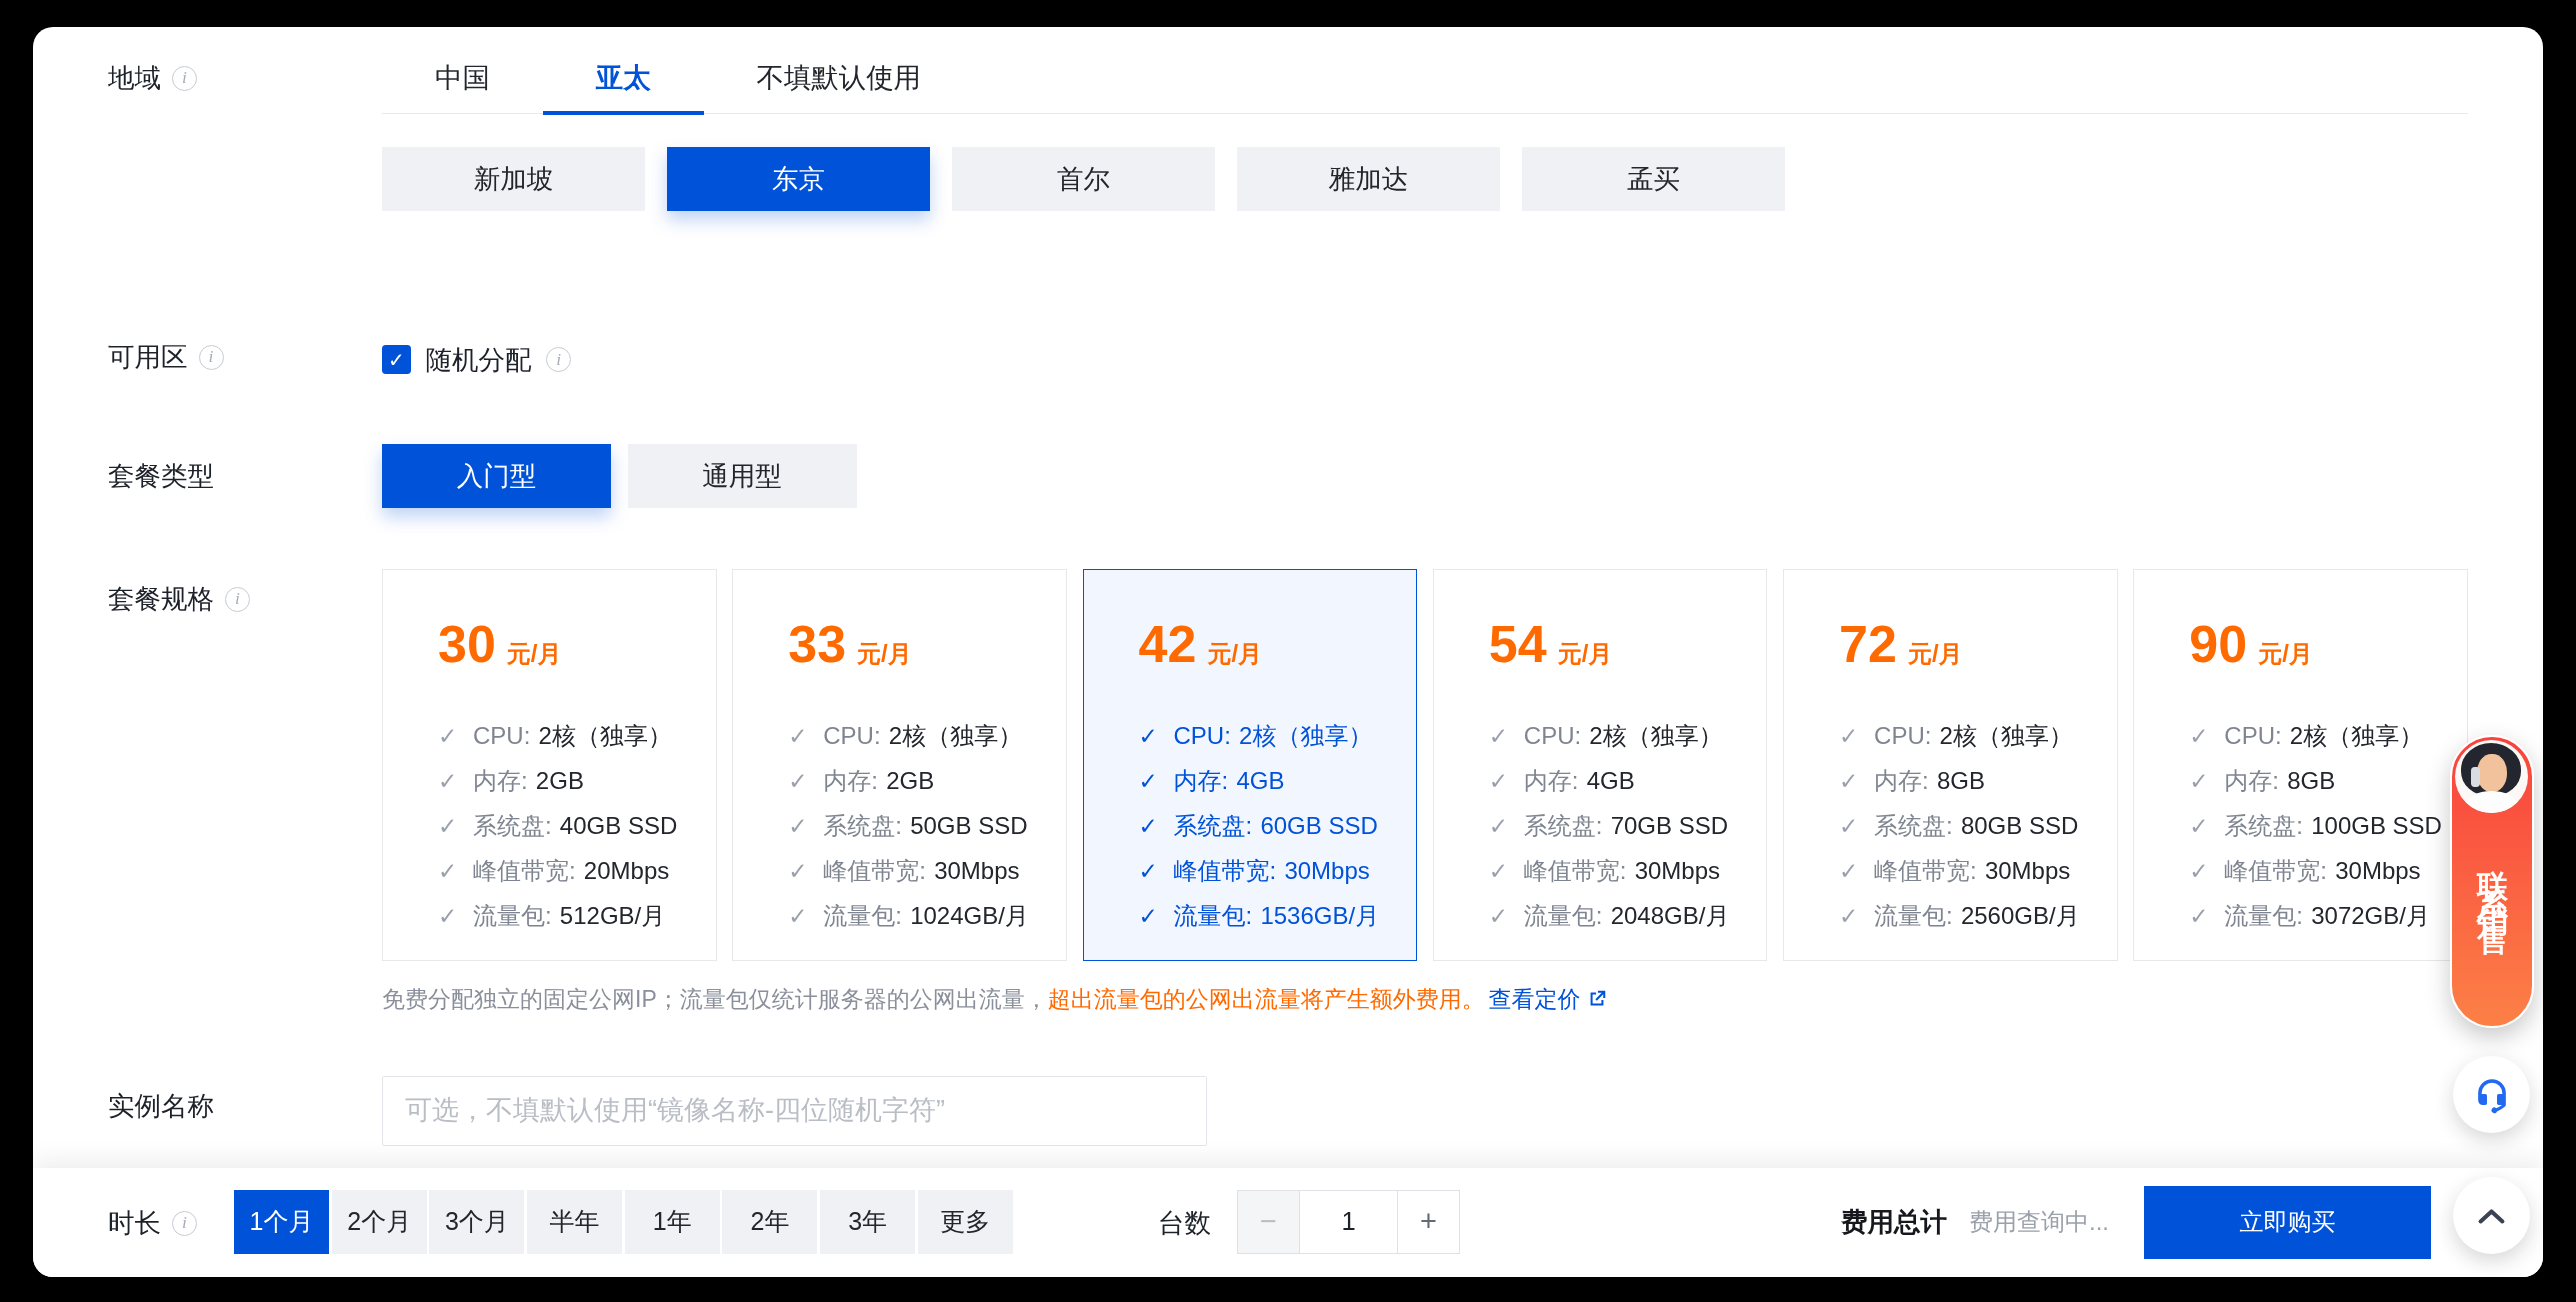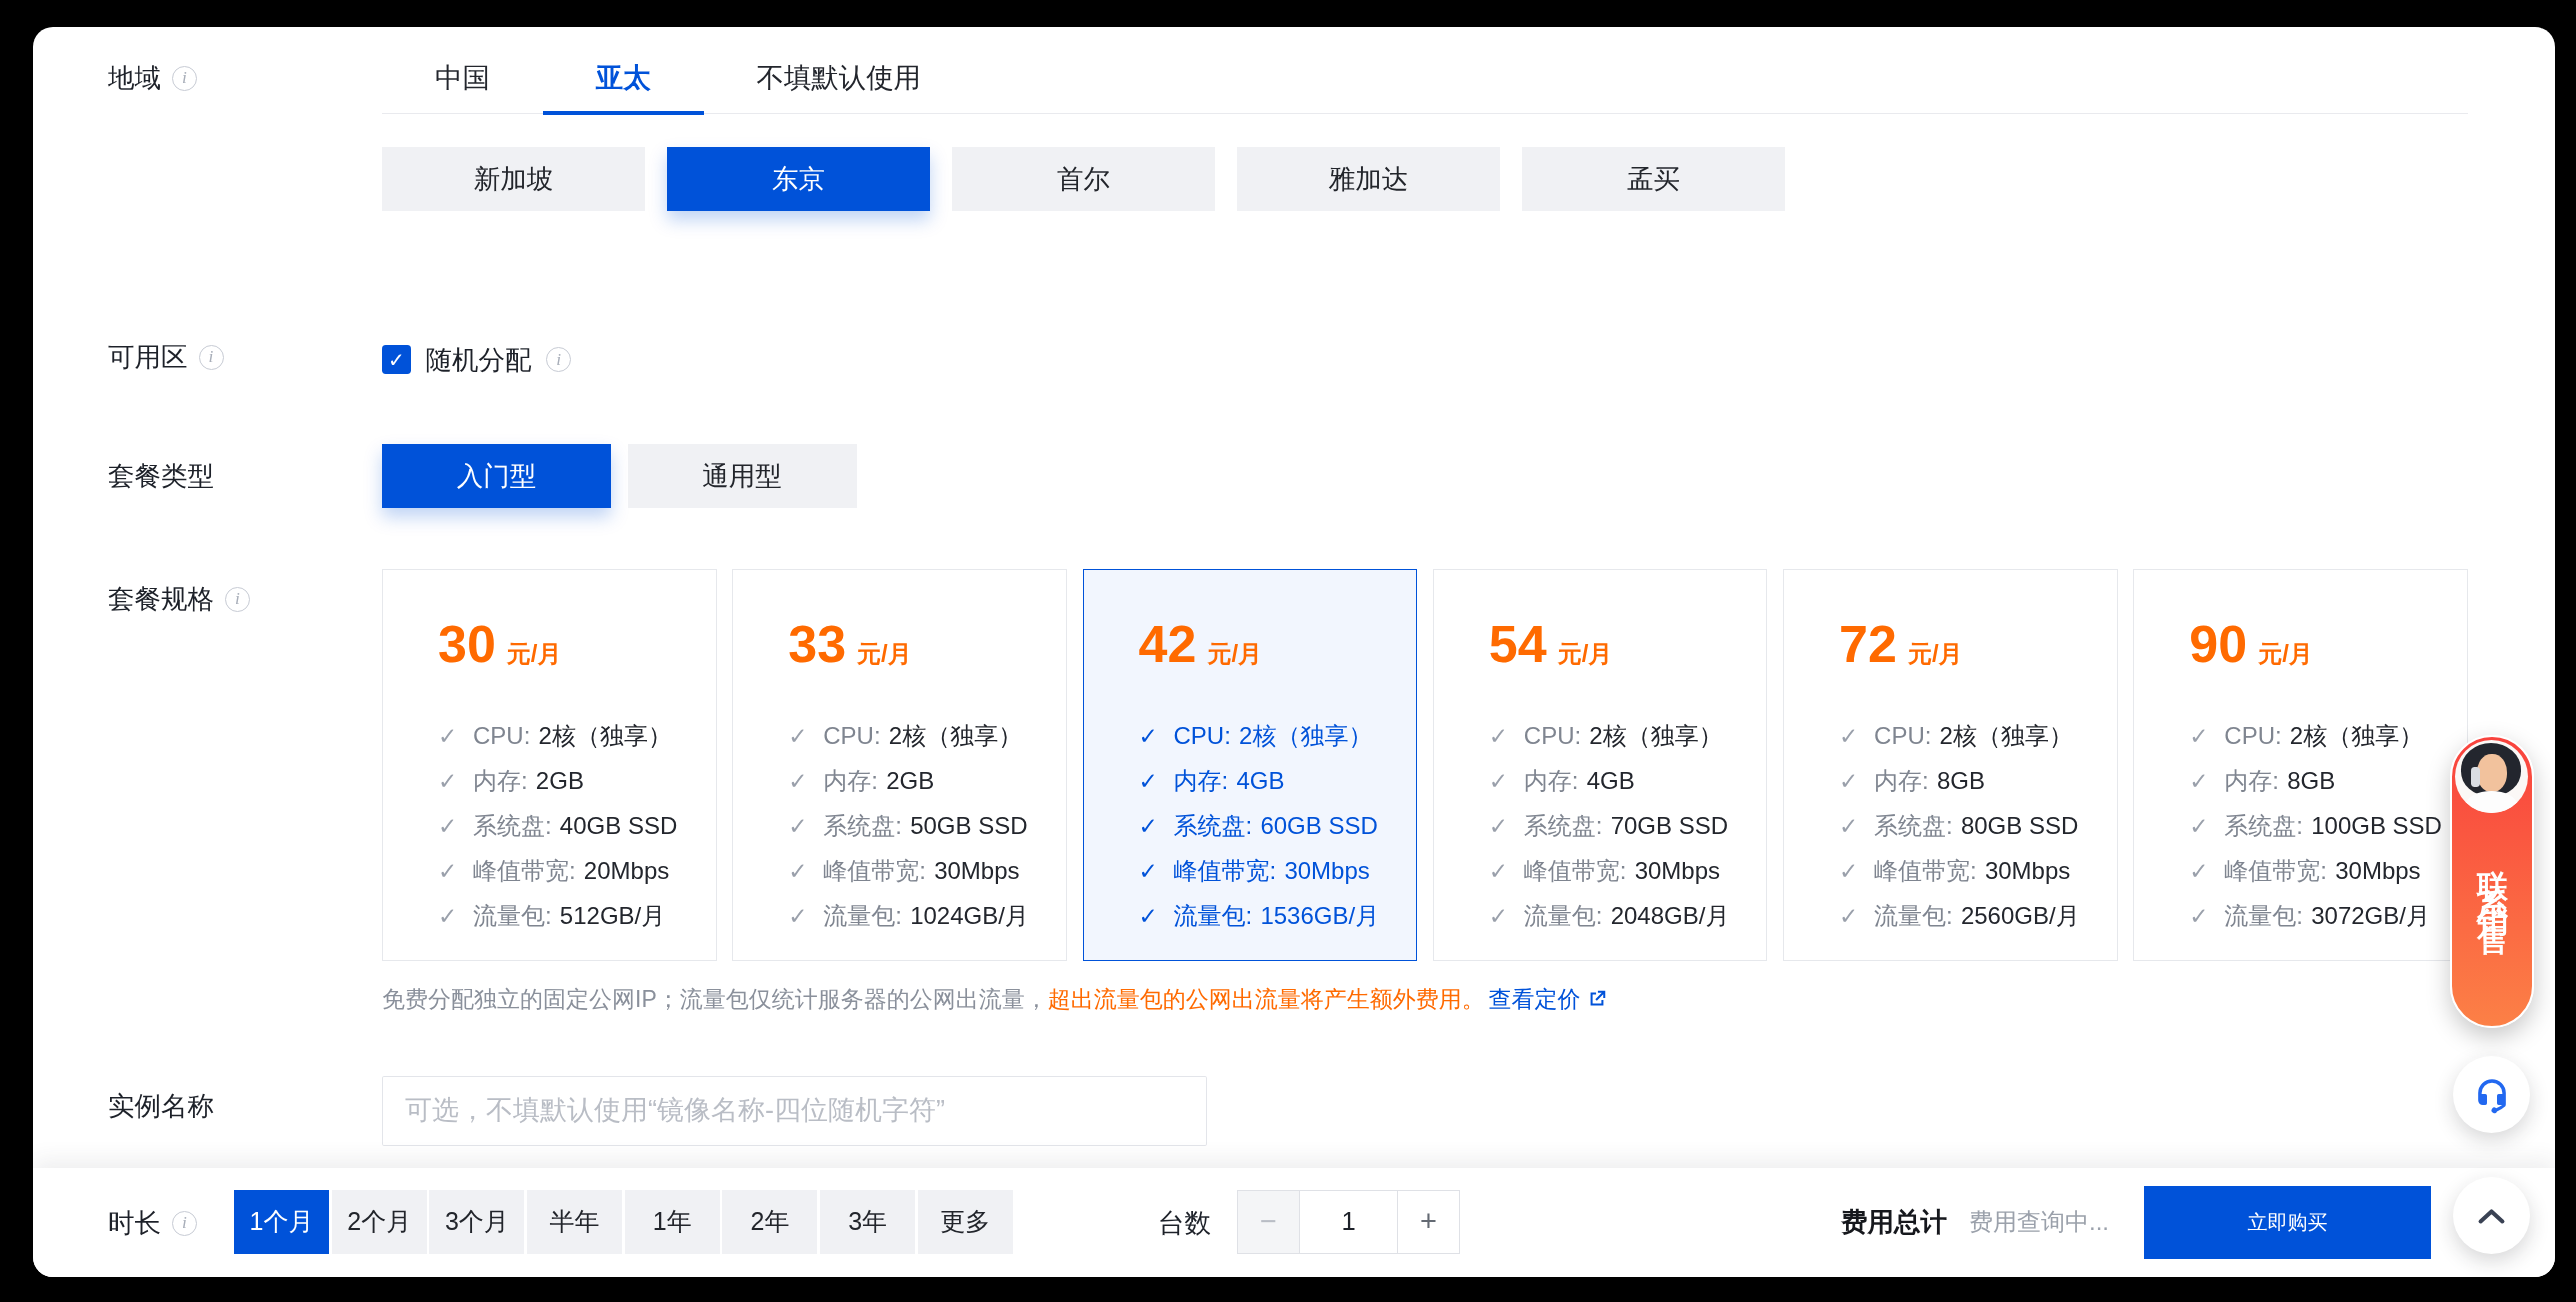--- a/index.html
+++ b/index.html
@@ -1,18 +1,18 @@
 <!DOCTYPE html>
 <html style="font-size:14.6px"><head>
 <meta charset="utf-8">
 <style>
   html,body{margin:0;padding:0;width:2576px;height:1303px;background:#000;overflow:hidden;
     font-family:"Liberation Sans","DejaVu Sans",sans-serif;}
   .panel{position:absolute;left:33px;top:26.5px;width:2510px;height:1250px;background:#fff;
-    border-radius:20px;overflow:hidden;padding-left:12px;}
+    border-radius:20px;overflow:hidden;}
   
   .flabel{position:absolute;left:75px;display:flex;align-items:center;gap:11px;
     font-size:26.5px;color:#1d2129;height:37px;}
   .info{display:inline-flex;align-items:center;justify-content:center;width:25px;height:25px;
     border-radius:50%;border:1.8px solid #c7cbd4;color:#a8aeb9;font-size:17.4px;line-height:1;
     font-family:"Liberation Serif","DejaVu Serif",serif;font-style:italic;box-sizing:border-box;}
   
   .tabs{position:absolute;left:349px;top:16.5px;width:2086px;height:70px;display:flex;
     border-bottom:1.8px solid #e9eaee;}
   .tab{padding:0 53px;display:flex;align-items:center;justify-content:center;font-size:27.4px;
@@ -70,21 +70,21 @@
   .sbtn{width:62px;height:64px;box-sizing:border-box;border:1.8px solid #dfe1e6;display:flex;
     align-items:center;justify-content:center;font-size:29px;cursor:pointer;}
   .sbtn.minus{background:#f4f5f7;color:#b9bdc5;border-right:none;}
   .sbtn.plus{background:#fff;color:#646a73;border-left:none;}
   .qty-val{width:99px;height:64px;box-sizing:border-box;border:1.8px solid #dfe1e6;text-align:center;
     font-size:25.6px;color:#1d2129;outline:none;background:#fff;}
   .total{position:absolute;left:1808px;top:0;height:100%;display:flex;align-items:center;gap:22px;}
   .total-label{font-size:26.5px;font-weight:bold;color:#16181d;}
   .total-status{font-size:24px;color:#9ba1ab;}
   .buy{position:absolute;left:2111px;top:18.3px;width:287px;height:73px;background:#0052d9;color:#fff;
-    font-size:20px;display:flex;align-items:center;justify-content:center;cursor:pointer;border:none;}
+    font-size:24px;display:flex;align-items:center;justify-content:center;cursor:pointer;border:none;}
   
   .sales-pill{position:absolute;left:2450px;top:735px;width:84px;height:293px;border-radius:42px;
     background:linear-gradient(180deg,#f9423d 0%,#fc8046 100%);border:2.7px solid #fff;box-sizing:border-box;
     box-shadow:0 9.1px 24px rgba(0,0,0,.22);z-index:6;cursor:pointer;}
   .avatar{position:absolute;left:2.7px;top:2.7px;width:73px;height:73px;border-radius:50%;background:#fbf8f6;overflow:hidden;}
   .av-hair{position:absolute;left:6.4px;top:3.7px;width:60px;height:53px;background:#23262e;border-radius:50% 50% 46% 46%;}
   .av-face{position:absolute;left:22px;top:14.6px;width:30px;height:38px;background:#f2c29d;border-radius:48%;}
   .av-body{position:absolute;left:11px;top:51px;width:51px;height:27.4px;background:#fdfdfd;border-radius:50% 50% 0 0;}
   .av-band{position:absolute;left:16.5px;top:27.4px;width:9.1px;height:20px;background:#d9dde3;border-radius:3.7px;}
   .pill-text{position:absolute;left:50%;top:108px;transform:translateX(-50%);writing-mode:vertical-rl;

